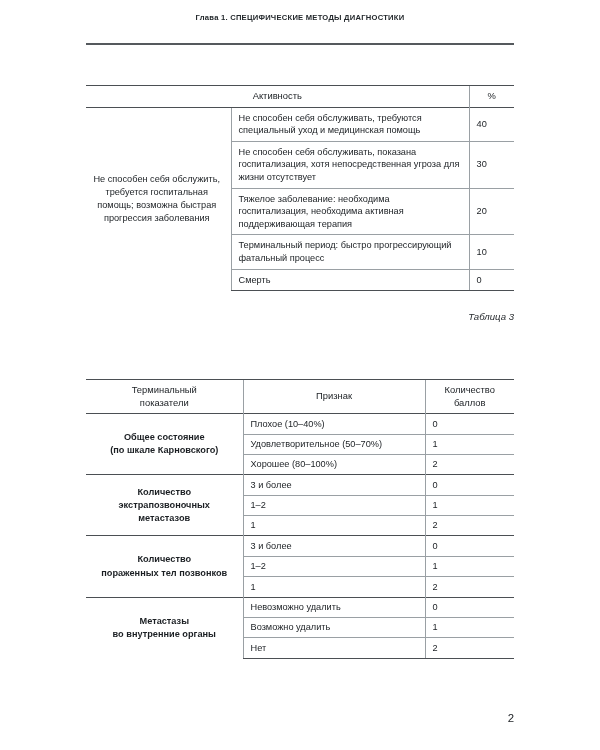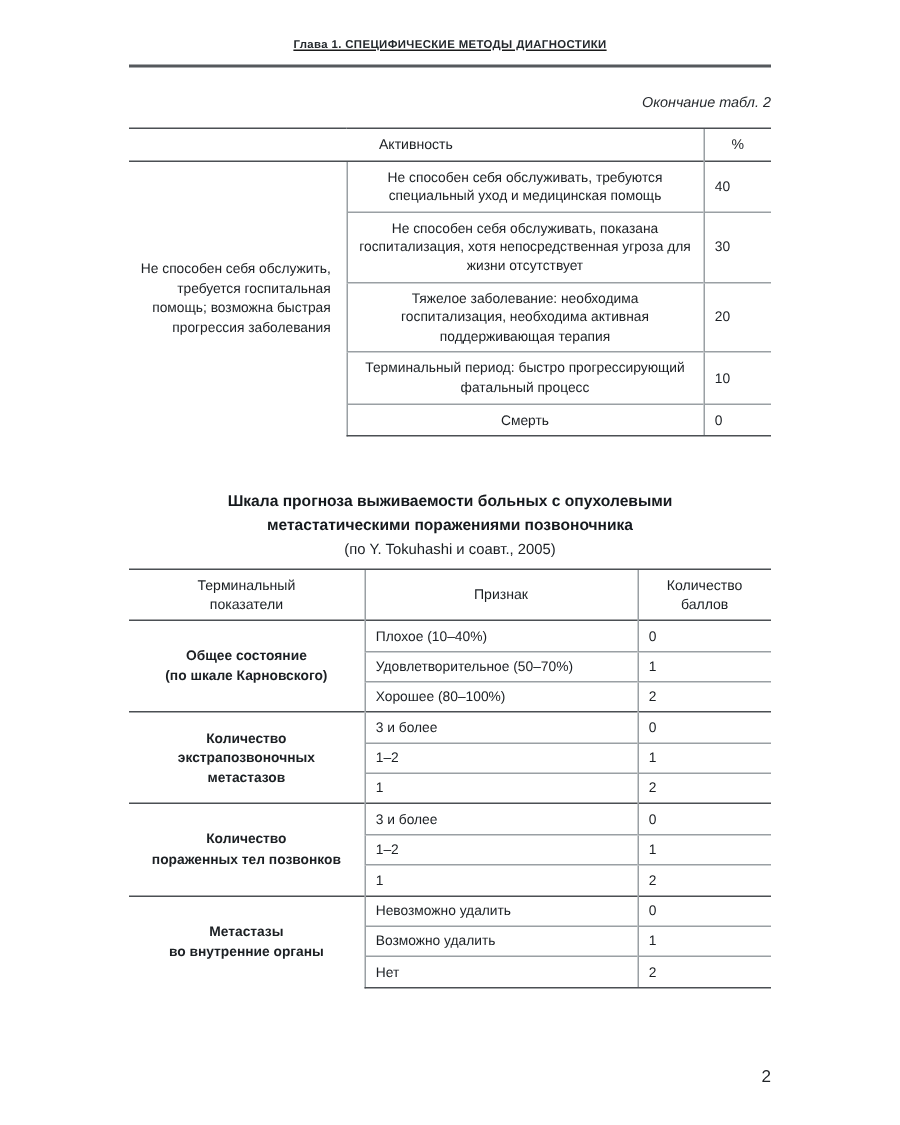--- a/index.html
+++ b/index.html
@@ -20,24 +20,23 @@
     position: relative;
     width: 600px;
     height: 750px;
     box-sizing: border-box;
   }
 
   
   .runhead {
     position: absolute;
     left: 86px;
-    top: 24px;
-    width: 428px;
-    text-align: center;
-    text-decoration: underline;
+    top: 12px;
+    width: 428px;
+    text-align: center;
   }
   .runhead-text {
     font-size: 7.6px;
     font-weight: bold;
     letter-spacing: 0.25px;
     color: #23282c;
     display: block;
     line-height: 11px;
   }
   .runhead-rule {
@@ -100,30 +99,30 @@
     font-weight: normal;
     line-height: 12.6px;
     border: 0;
   }
   .rule-top  { border-top: 1.7px solid #4b4f53 !important; }
   .rule-thin { border-top: 0.9px solid #9aa0a4 !important; }
   .rule-bot  { border-bottom: 1.7px solid #4b4f53 !important; }
   .vl-l { border-left: 0.9px solid #9aa0a4 !important; }
 
   .c-center { }
-  .c-left   { text-align: center; }
+  .c-left   { text-align: left; }
   .hd { font-weight: bold; font-size: 9.4px; text-align: center; line-height: 12.8px; }
 
   
   #table-1 { left: 86px; top: 85px; width: 428px; }
   #table-1 col.c1 { width: 145px; }
   #table-1 col.c2 { width: 238px; }
   #table-1 col.c3 { width: 45px; }
   #table-1 .grouplabel {
-    text-align: right;
+    text-align: center;
     vertical-align: middle;
     padding: 4px 10px 4px 7px;
     line-height: 13.2px;
   }
 
   
   #table-2 { left: 86px; top: 379px; width: 428px; }
   #table-2 col.c1 { width: 157px; }
   #table-2 col.c2 { width: 182px; }
   #table-2 col.c3 { width: 89px; }
@@ -149,21 +148,20 @@
 </head>
 <body>
 
 <div class="page">
 
   <div class="runhead">
     <span class="runhead-text">Глава 1. СПЕЦИФИЧЕСКИЕ МЕТОДЫ ДИАГНОСТИКИ</span>
   </div>
   <div class="runhead-rule"></div>
 
-  <div class="caption" id="cap-cont">Окончание табл. 2</div>
 
   <table class="tbl" id="table-1">
     <colgroup>
         <col class="c1">
         <col class="c2">
         <col class="c3">
       </colgroup>
     <tbody>
       <tr>
         <th class="hd rule-top" colspan="2">Активность</th>
@@ -187,26 +185,22 @@
         <td class="c-left rule-thin vl-l">Терминальный период: быстро прогрессирующий фатальный процесс</td>
         <td class="c-center rule-thin vl-l">10</td>
       </tr>
       <tr>
         <td class="c-left rule-thin rule-bot vl-l">Смерть</td>
         <td class="c-center rule-thin rule-bot vl-l">0</td>
       </tr>
     </tbody>
   </table>
 
-
-  <div class="table-title">
-    <span class="tline">Шкала прогноза выживаемости больных с опухолевыми</span>
-    <span class="tline">метастатическими поражениями позвоночника</span>
-    <span class="tsub">(по Y. Tokuhashi и соавт., 2005)</span>
-  </div>
+  <div class="caption" id="cap-t3">Таблица 3</div>
+
 
   <table class="tbl" id="table-2">
     <colgroup>
         <col class="c1">
         <col class="c2">
         <col class="c3">
       </colgroup>
     <tbody>
       <tr>
         <th class="hd rule-top">

